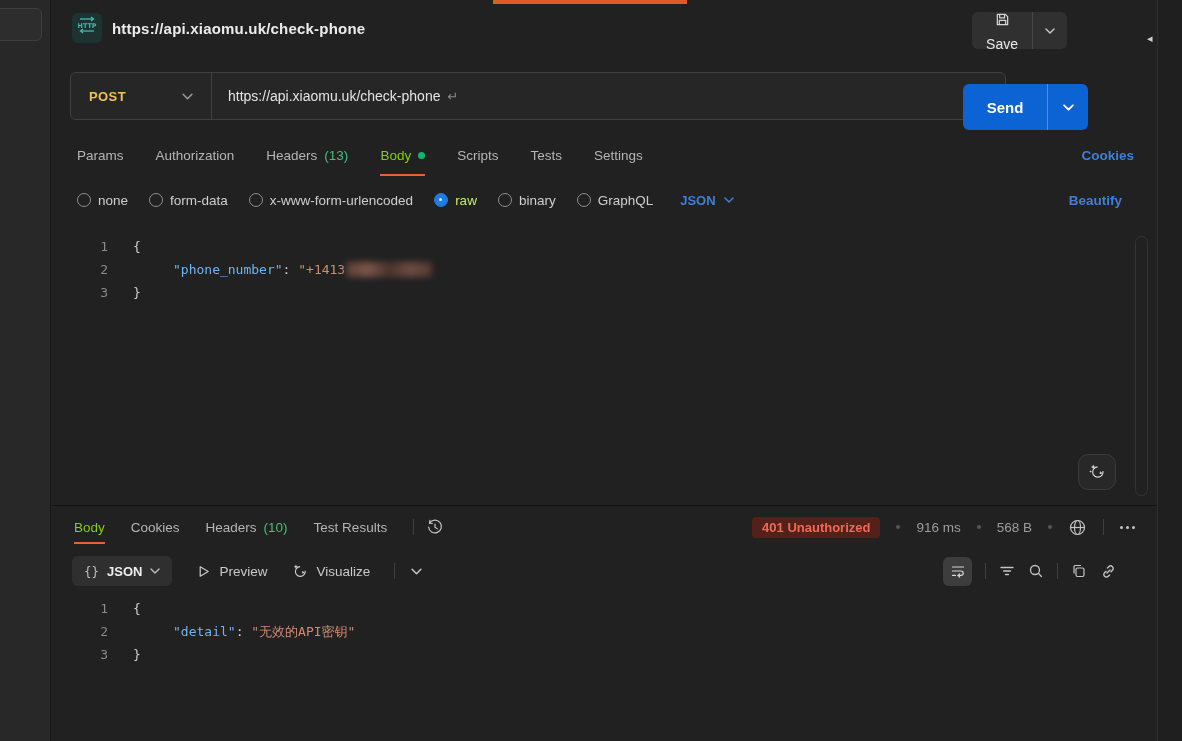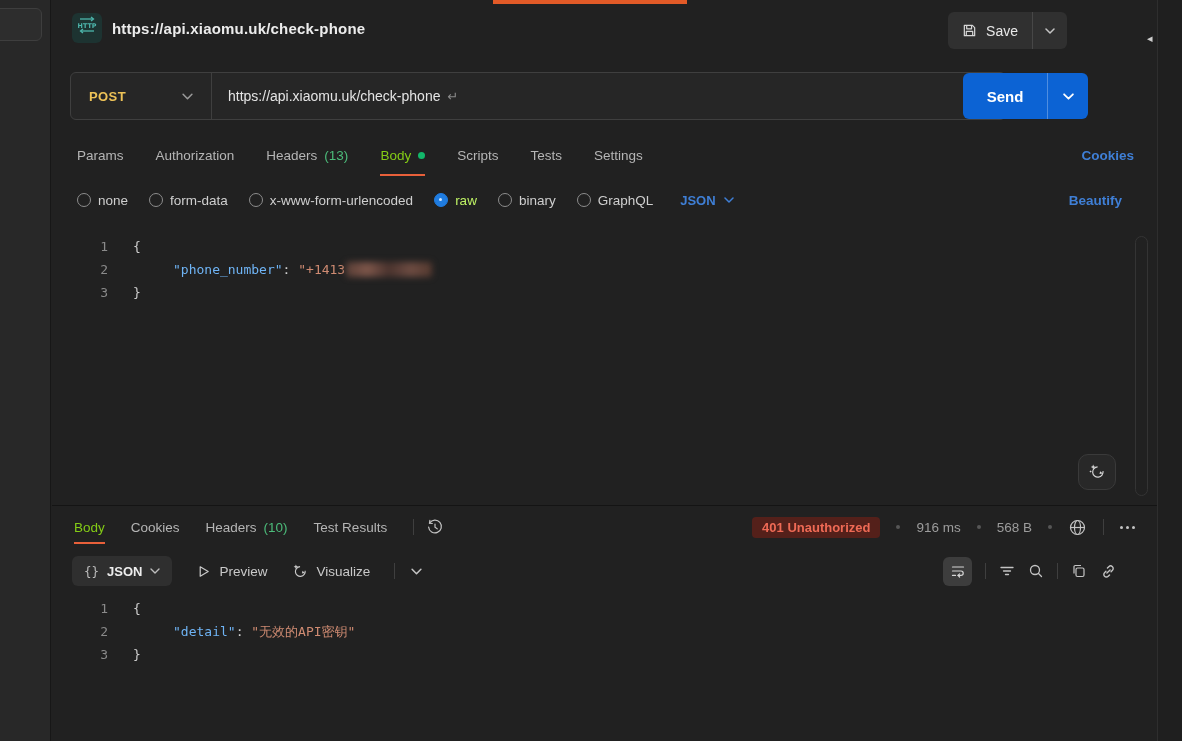--- a/index.html
+++ b/index.html
@@ -15,21 +15,21 @@
   .left-rail { position:absolute; left:0; top:0; width:51px; height:741px; background:#282828; border-right:1px solid #171717; }
   .partial-box { position:absolute; left:-8px; top:8px; width:50px; height:33px; background:#2d2d2d; border:1px solid #3e3e3e; border-radius:6px; }
   .right-rail { position:absolute; left:1157px; top:0; width:25px; height:741px; background:#1f1f1f; border-left:1px solid #2e2e2e; }
   .tabstrip-indicator { position:absolute; left:493px; top:0; width:194px; height:4px; }
 
   
   .topbar { position:absolute; left:52px; top:0; width:1105px; height:56px; }
   .http-badge { position:absolute; left:20px; top:13px; width:30px; height:30px; border-radius:6px; background:#1d3331; display:flex; justify-content:center; }
   .req-title { position:absolute; left:60px; top:0; height:56px; display:flex; align-items:center; font-size:15px; font-weight:700; color:#ececec; letter-spacing:.2px; }
   .save-group { position:absolute; right:90px; top:12px; height:37px; background:#303030; border-radius:6px; display:flex; align-items:stretch; }
-  .save-main { display:flex; align-items:center; gap:9px; padding:0 14px; color:#e8e8e8; font-size:14px; font-weight:500; cursor:pointer; }
+  .save-main { display:flex; align-items:center; gap:9px; padding:0 14px; color:#e8e8e8; font-size:14px; font-weight:500; cursor:pointer;flex-direction:column; }
   .save-divider { width:1px; background:#474747; margin:0; }
   .save-caret { width:34px; display:flex; align-items:center; justify-content:center; color:#c4c4c4; cursor:pointer; }
   .edge-mark { position:absolute; right:2px; top:33px; width:8px; height:10px; color:#cfcfcf; font-size:11px; line-height:10px; overflow:hidden; }
 
   
   .request-bar { position:absolute; left:70px; top:72px; width:936px; height:48px; background:#262626; border:1px solid #3f3f3f; border-radius:6px; display:flex; align-items:center; }
   .method-sel { width:140px; height:100%; display:flex; align-items:center; justify-content:space-between; padding:0 18px; cursor:pointer; }
   .method-label { font-size:13px; font-weight:700; letter-spacing:.4px; }
   .bar-divider { width:1px; height:100%; background:#3f3f3f; }
   .url-text { margin-left:16px; font-size:14px; color:#e4e4e4; display:flex; align-items:center; gap:7px; flex:1; cursor:text; }
@@ -150,21 +150,21 @@
             <path d="M1 1l4 4 4-4" fill="none" stroke="currentColor" stroke-width="1.4" stroke-linecap="round" stroke-linejoin="round"></path>
           </svg>
       </span>
     </div>
     <div class="bar-divider"></div>
     <div class="url-text">
       <span>https://api.xiaomu.uk/check-phone</span>
       <span class="enter-hint">↵</span>
     </div>
   </div>
-  <div class="send-group" style="background:#0c63d4;">
+  <div class="send-group" style="background:#0c63d4;margin-top:11px;">
     <div class="send-main">Send</div>
     <div class="send-div"></div>
     <div class="send-caret">
       <span>
         <svg width="11" height="7" viewBox="0 0 10 6">
             <path d="M1 1l4 4 4-4" fill="none" stroke="currentColor" stroke-width="1.6" stroke-linecap="round" stroke-linejoin="round"></path>
           </svg>
       </span>
     </div>
   </div>

